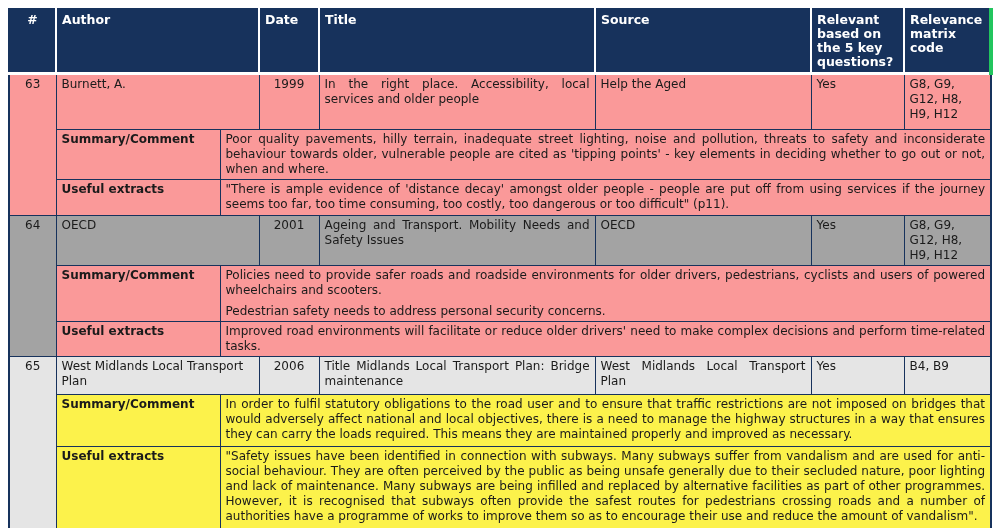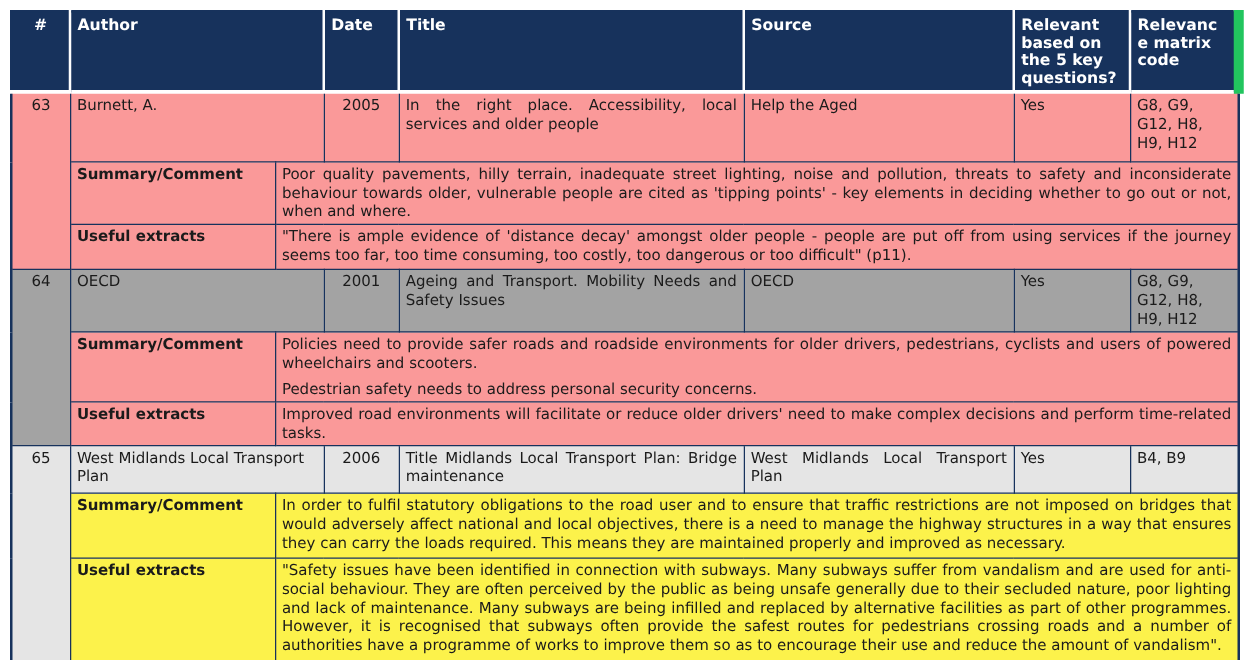--- a/index.html
+++ b/index.html
@@ -5,21 +5,21 @@
   html,body{margin:0;padding:0;background:#ffffff;}
   body{font-family:"DejaVu Sans","Liberation Sans",sans-serif;color:#1b1b1b;}
   .page{width:1000px;height:528px;background:#ffffff;box-sizing:border-box;padding:8px 8px 0 8px;overflow:hidden;}
   table.review{border-collapse:collapse;table-layout:fixed;width:984px;border:2px solid #17325c;}
   col.c1{width:47px}col.c2{width:164px}col.c3{width:39px}col.c4{width:60px}
   col.c5{width:276px}col.c6{width:216px}col.c7{width:93px}col.c8{width:87px}
   th,td{border:1px solid #17325c;vertical-align:top;padding:2px 5px;font-size:12px;line-height:15px;word-wrap:break-word;}
   thead th{background:#17325c;color:#ffffff;font-weight:bold;text-align:left;font-size:12.5px;line-height:14px;padding:3px 5px;
            border-left:2px solid #ffffff;border-right:2px solid #ffffff;border-bottom:3px solid #ffffff;border-top:2px solid #17325c;}
   thead th:first-child{border-left:2px solid #17325c;text-align:center;}
-  thead th:last-child{border-right:8px solid #22c55e;}
+  thead th:last-child{border-right:4px solid #22c55e;}
   td.num{font-weight:normal;text-align:center;}
   td.date{text-align:center;}
   td.label{font-weight:bold;}
   td.just{text-align:justify;}
   td p{margin:0 0 6px 0;}
   td p:last-child{margin-bottom:0;}
   tr.h60{height:60px}tr.h56{height:56px}tr.h46{height:46px}tr.h36{height:36px}
   tr.h44{height:44px}tr.h32{height:32px}tr.h38{height:38px}tr.h52{height:52px}tr.h90{height:90px}
 </style>
 </head>
@@ -46,21 +46,21 @@
         <th>Source</th>
         <th>Relevant based on the 5 key questions?</th>
         <th>Relevance matrix code</th>
       </tr>
     </thead>
     <tbody>
 
       <tr class="h56" style="background-color: rgb(250, 153, 153);">
         <td class="num" rowspan="3">63</td>
         <td colspan="2">Burnett, A.</td>
-        <td class="date">2005</td>
+        <td class="date">1999</td>
         <td class="just">In the right place. Accessibility, local services and older people</td>
         <td class="just">Help the Aged</td>
         <td>Yes</td>
         <td>G8, G9, G12, H8, H9, H12</td>
       </tr>
       <tr class="h46" style="background-color: rgb(250, 153, 153);">
         <td class="label">Summary/Comment</td>
         <td colspan="6" class="just">
           <p>Poor quality pavements, hilly terrain, inadequate street lighting, noise and pollution, threats to safety and inconsiderate behaviour towards older, vulnerable people are cited as 'tipping points' - key elements in deciding whether to go out or not, when and where.</p>
         </td>

